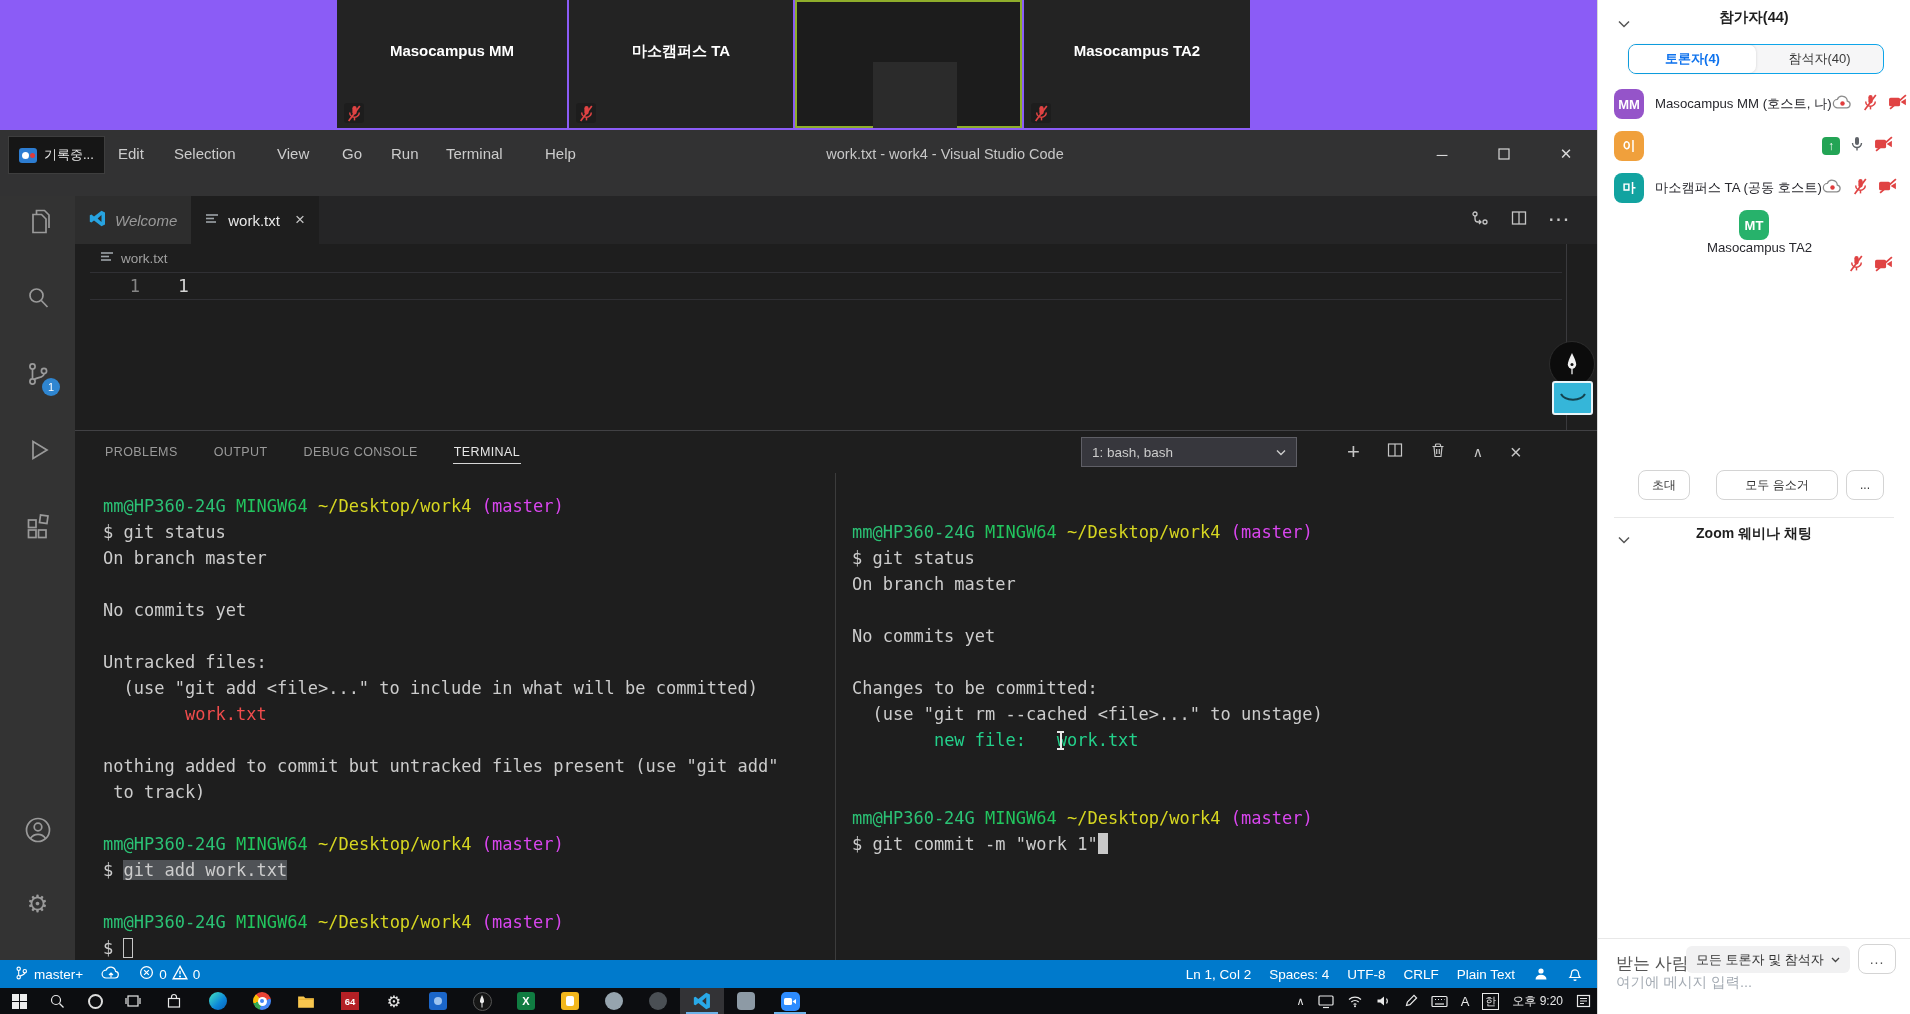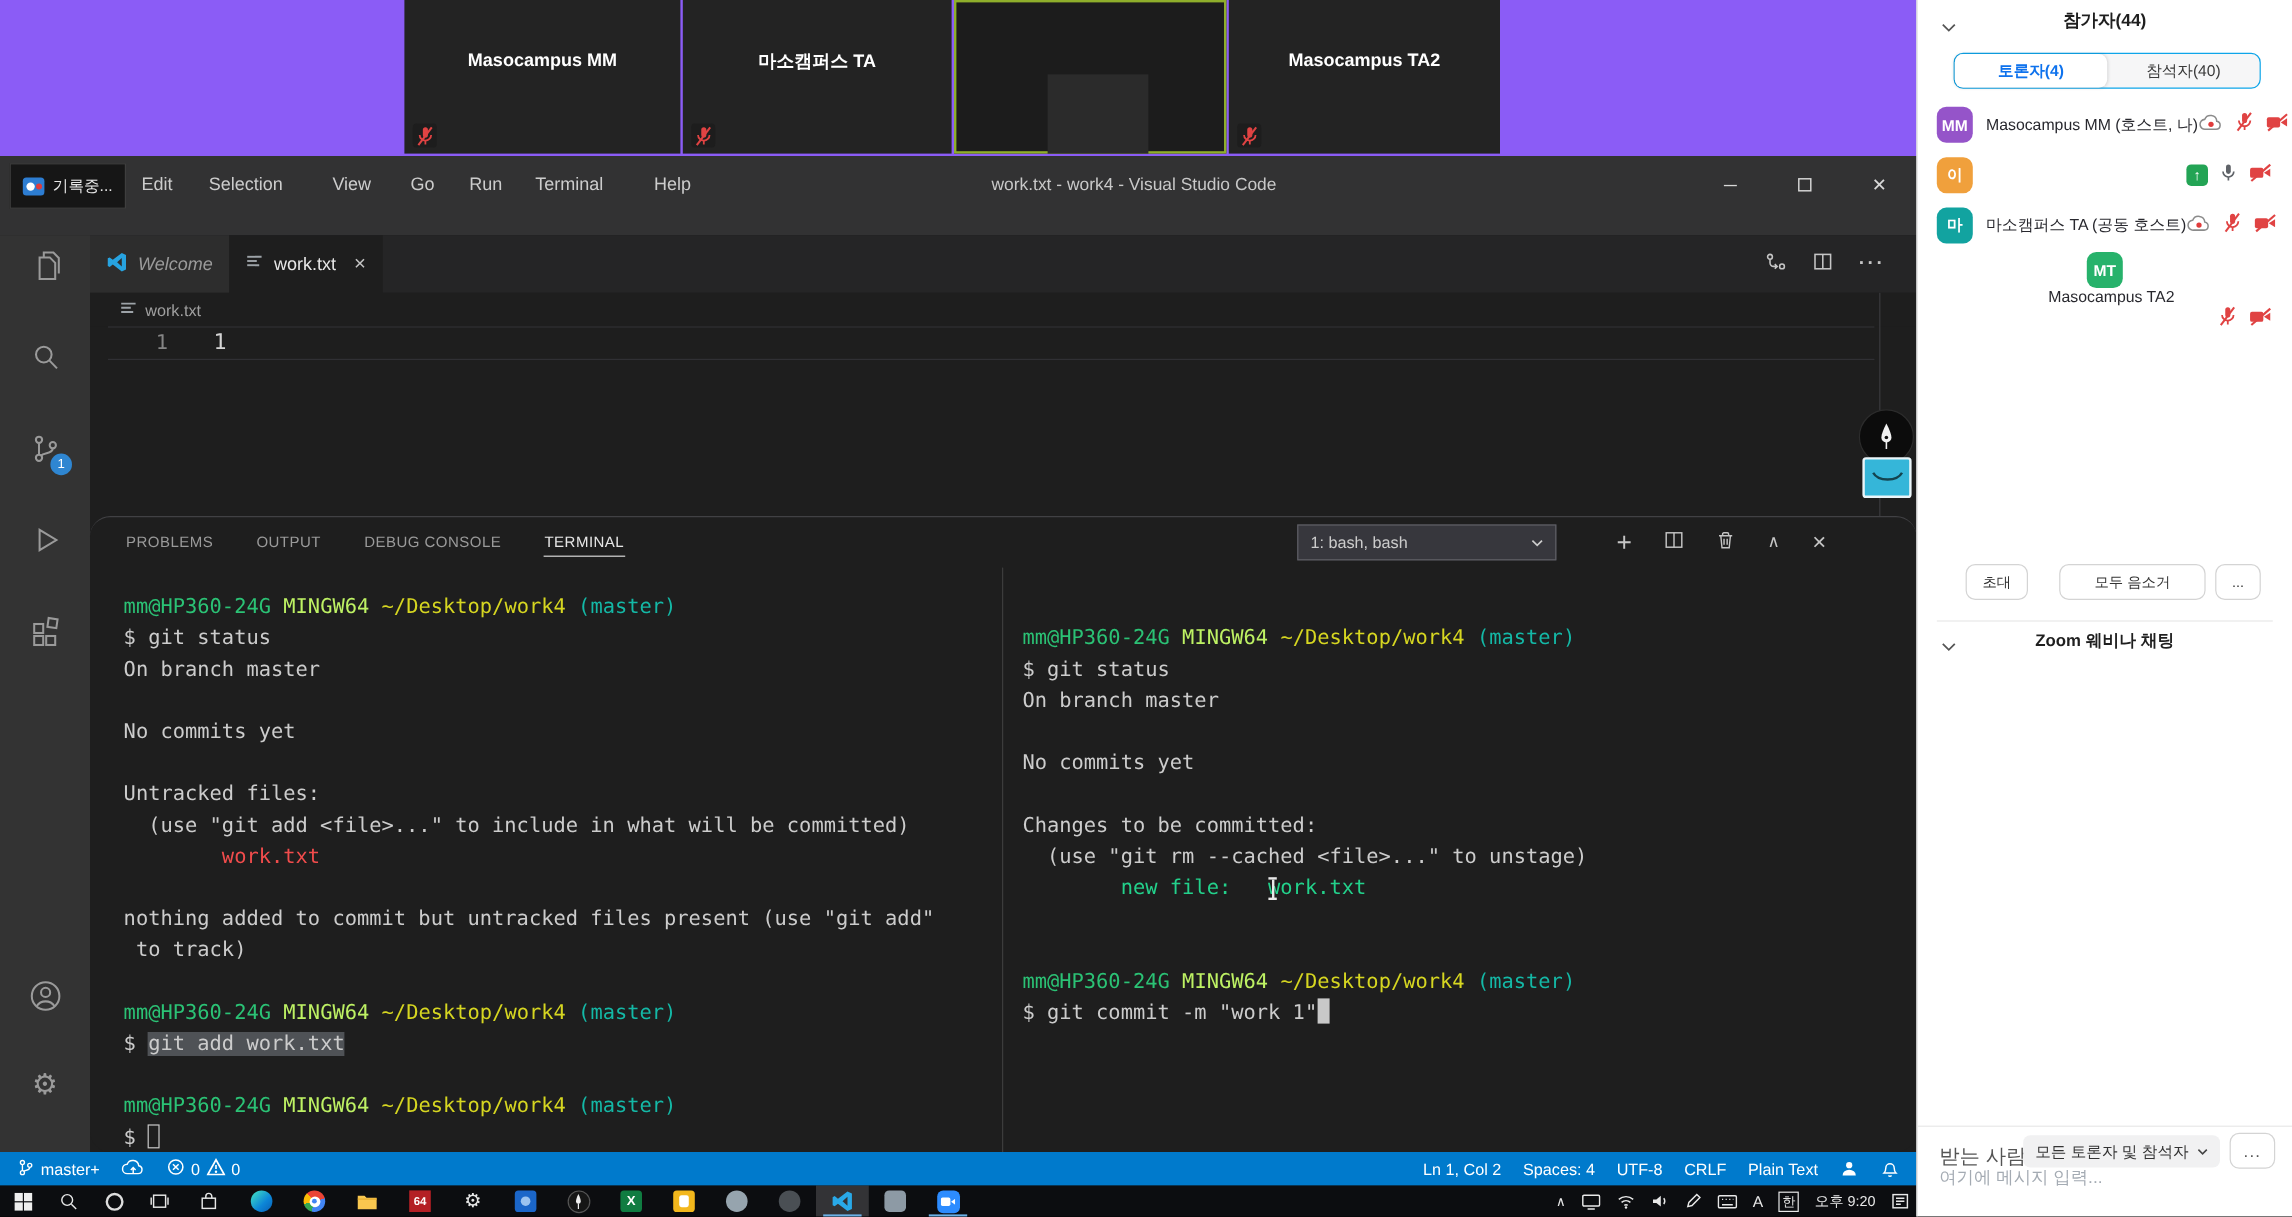--- a/index.html
+++ b/index.html
@@ -38,39 +38,39 @@
   .tab-actions { position:absolute; right:26px; top:0; height:48px; display:flex; align-items:center; gap:22px; color:#c5c5c5; }
 
   .breadcrumb { position:absolute; left:75px; top:114px; right:0; height:28px; display:flex; align-items:center; gap:7px; padding-left:25px; color:#a0a0a0; font-size:13.5px; background:#1e1e1e; }
 
   .editor { position:absolute; left:75px; top:142px; right:0; height:158px; background:#1e1e1e; }
   .cur-line { position:absolute; left:15px; width:1472px; top:0; height:28px; border-top:1px solid #303034; border-bottom:1px solid #303034; }
   .gutter-num { position:absolute; left:40px; width:25px; text-align:right; top:0; height:28px; line-height:28px; font-family:"DejaVu Sans Mono", monospace; font-size:17px; color:#858585; }
   .code-line { position:absolute; left:103px; top:0; height:28px; line-height:28px; font-family:"DejaVu Sans Mono", monospace; font-size:18px; color:#d4d4d4; white-space:pre; }
   .vsep { position:absolute; left:1566px; top:114px; height:186px; width:1px; background:#3a3a3d; }
 
-  .panel { position:absolute; left:75px; top:300px; right:0; height:530px; background:#1e1e1e; border-top:1px solid #414144;border-radius:17px; }
+  .panel { position:absolute; left:75px; top:300px; right:0; height:530px; background:#1e1e1e; border-top:1px solid #414144; }
   .panel-header { position:relative; height:42px; }
   .panel-tabs { position:absolute; left:29px; top:0; height:42px; display:flex; gap:34px; align-items:center; }
   .panel-tab { font-size:12.5px; letter-spacing:.4px; color:#9a9a9a; padding:4px 1px; }
   .panel-tab.active { color:#e7e7e7; border-bottom:1.5px solid #d7d7d7; }
   .term-selector { position:absolute; left:1006px; top:6px; width:216px; height:30px; background:#37373d; border:1px solid #5f5f66; display:flex; align-items:center; justify-content:space-between; padding:0 10px; font-size:13.5px; color:#cccccc; }
   .panel-actions { position:absolute; left:1272px; top:0; height:42px; display:flex; align-items:center; gap:27px; color:#c5c5c5; }
   .pa-plus { font-size:22px; font-weight:300; }
   .pa-x { font-size:20px; }
   .pa-up { font-size:14px; }
 
   .term-area { position:absolute; left:0; right:0; top:42px; bottom:0; }
   .term-divider { position:absolute; left:760px; top:0; bottom:0; width:1px; background:#3c3c3c; }
   .term-pane { position:absolute; top:0; bottom:0; padding-top:20px; }
   #term-left { left:28px; width:705px; }
   #term-right { left:777px; right:8px; }
   .term-line { height:26px; line-height:26px; font-family:"DejaVu Sans Mono", monospace; font-size:17px; color:#cccccc; white-space:pre; }
-  .tc-green { color:#2bc275; } .tc-magenta { color:#bef264; } .tc-yellow { color:#d6d621; }
-  .tc-cyan { color:#14b8a6; } .tc-red { color:#f14c4c; } .tc-filegreen { color:#23d18b; }
+  .tc-green { color:#2bc275; } .tc-magenta { color:#22c55e; } .tc-yellow { color:#d6d621; }
+  .tc-cyan { color:#d946ef; } .tc-red { color:#f14c4c; } .tc-filegreen { color:#23d18b; }
   .tsel { background:rgba(140,146,155,.45); }
   .cursor-block { display:inline-block; width:10px; height:21px; background:#c8c8c8; vertical-align:-4px; }
   .cursor-hollow { display:inline-block; width:10px; height:20px; border:1.5px solid #c8c8c8; vertical-align:-4px; }
   .mouse-ibeam { position:absolute; left:981px; top:258px; width:9px; height:20px; }
   .mouse-ibeam::before { content:""; position:absolute; left:4px; top:2px; bottom:2px; width:1.6px; background:#e8e8e8; }
   .mouse-ibeam::after { content:""; position:absolute; left:1px; right:1px; top:0; height:1.6px; background:#e8e8e8; box-shadow:0 17px 0 #e8e8e8; }
 
   .statusbar { position:absolute; left:0; bottom:0; width:100%; height:28px; background:#007acc; color:#fff; font-size:13.5px; display:flex; justify-content:space-between; align-items:center; padding:0 14px; }
   .sb-left, .sb-right { display:flex; align-items:center; gap:18px; }
   .sb-item { display:flex; align-items:center; gap:5px; white-space:nowrap; }

